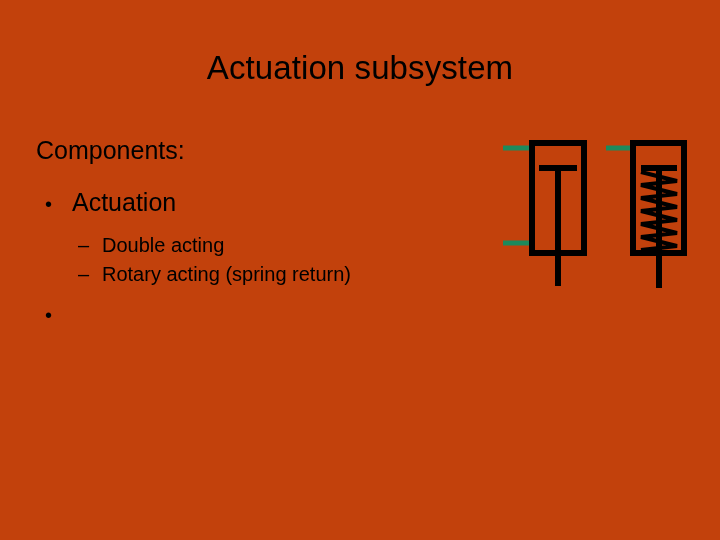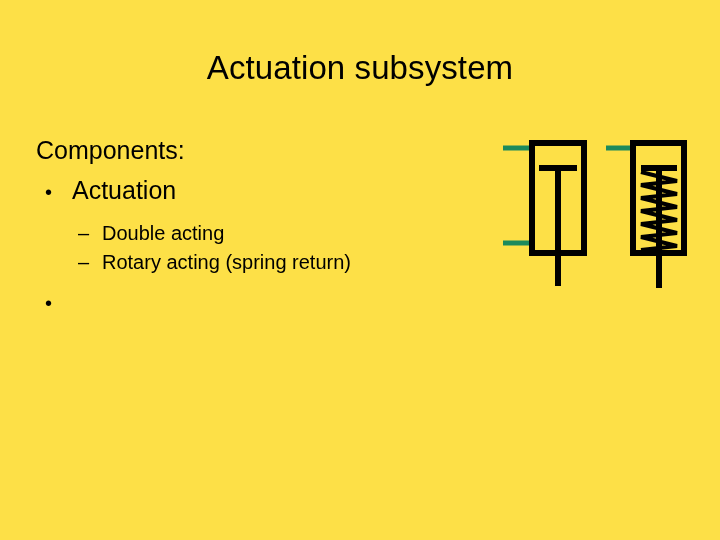--- a/index.html
+++ b/index.html
@@ -11,21 +11,21 @@
     height: 540px;
     background: #ffffff;
     font-family: "Liberation Sans", sans-serif;
     color: #000000;
     overflow: hidden;
   }
   .slide {
     position: relative;
     width: 720px;
     height: 540px;
-    background: #fde047;
+    background: #c2410c;
   }
 
   
   .slide-title {
     position: absolute;
     left: 0;
     top: 48px;
     width: 720px;
     text-align: center;
     font-size: 33px;
@@ -40,21 +40,21 @@
   .body-block {
     position: absolute;
     left: 36px;
     top: 133px;
     width: 440px;
   }
   .lvl0 {
     font-size: 25px;
     line-height: 34px;
     font-weight: 400;
-    margin: 0 0 6px 0;
+    margin: 0 0 18px 0;
     white-space: nowrap;
   }
   .lvl1 {
     font-size: 25px;
     line-height: 34px;
     font-weight: 400;
     margin: 0;
     padding-left: 9px;
     display: flex;
     align-items: baseline;

